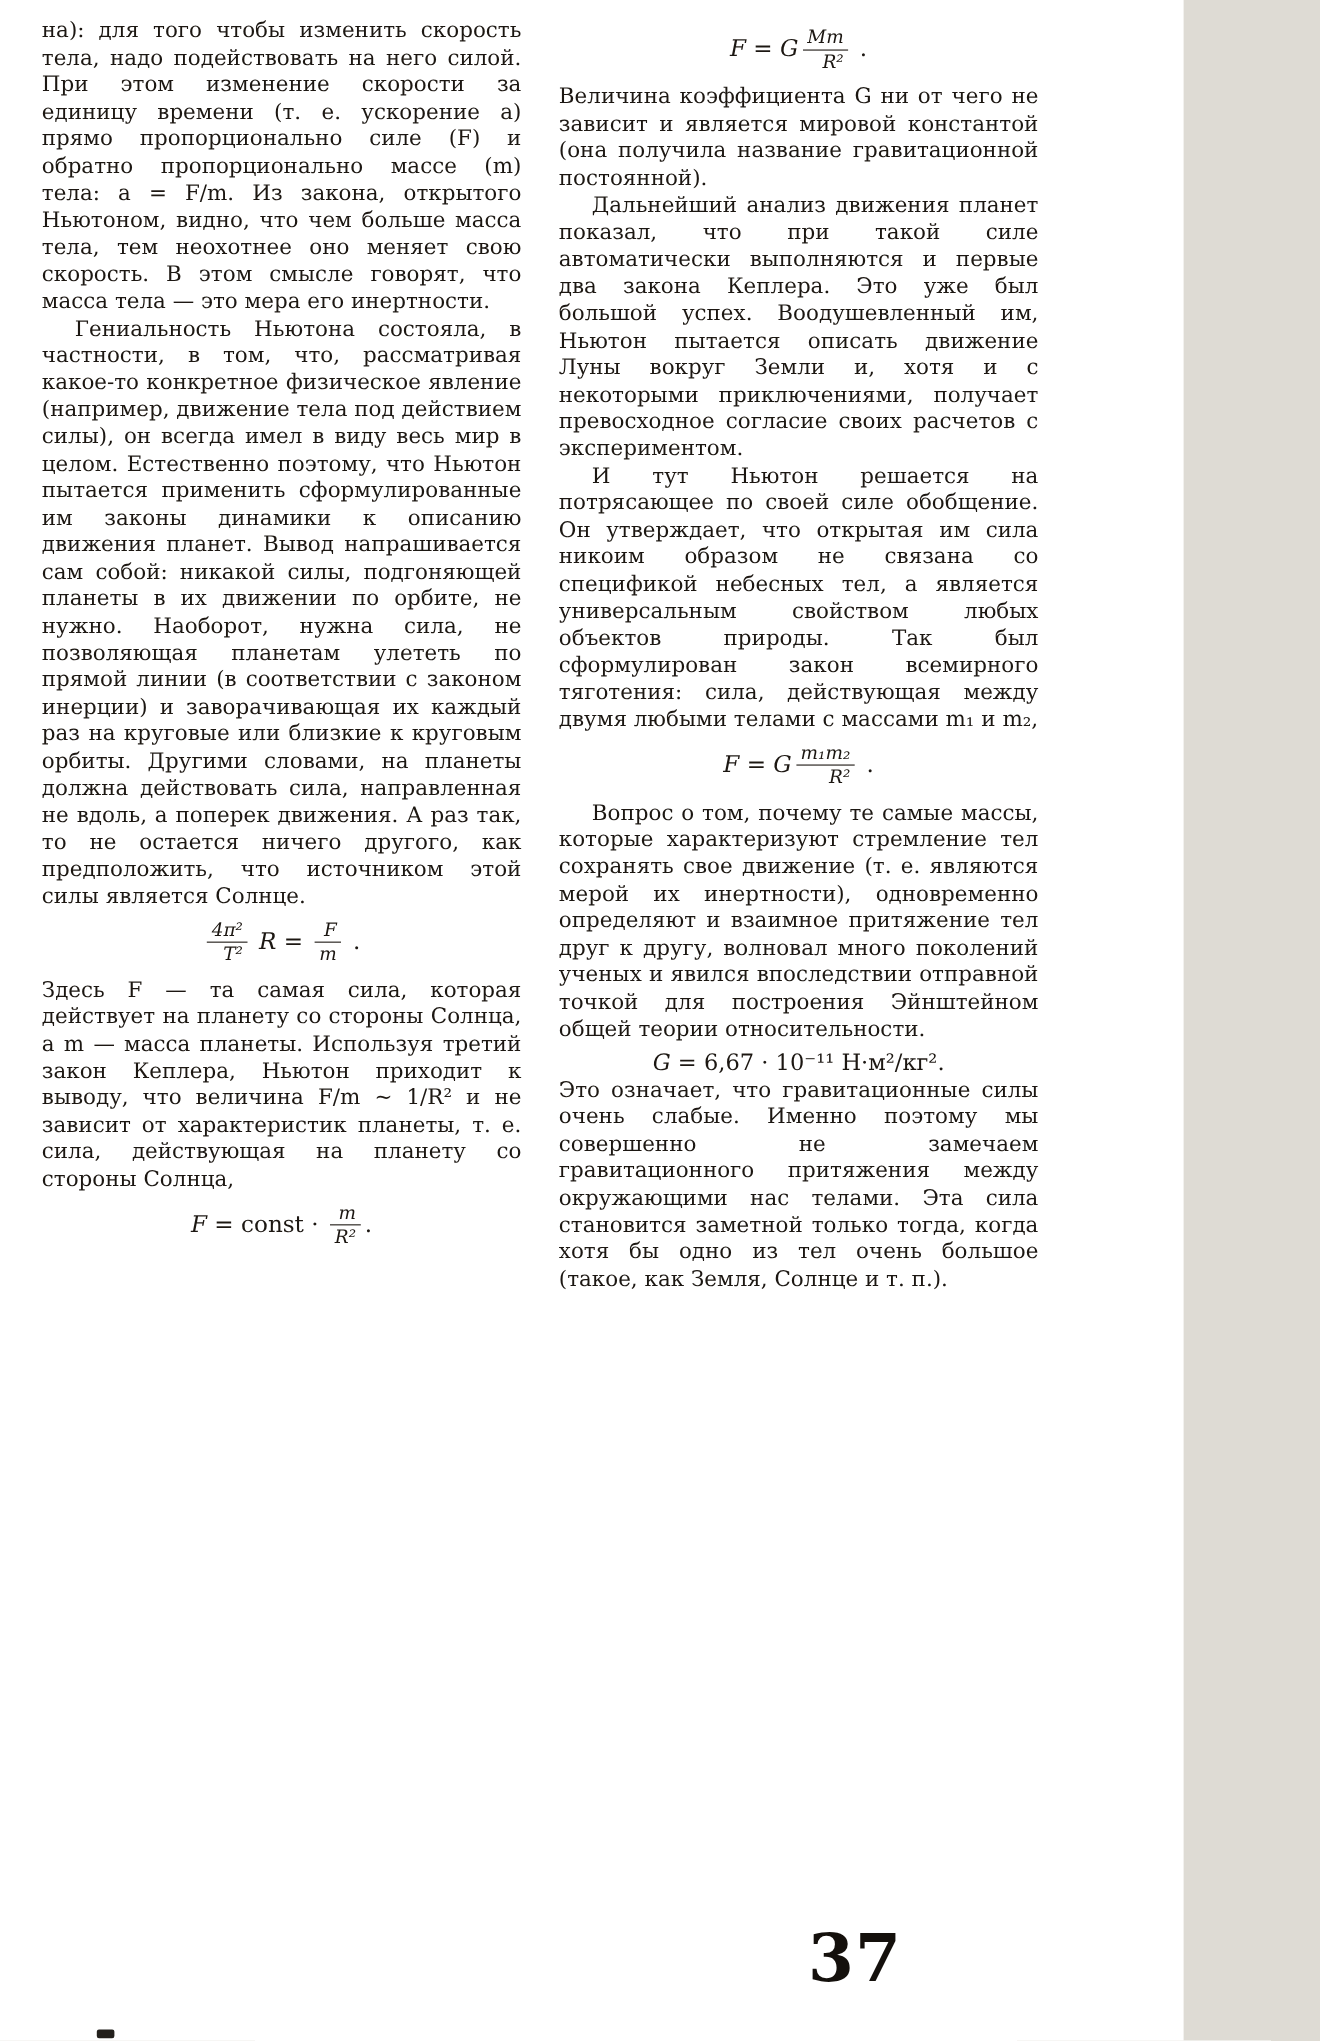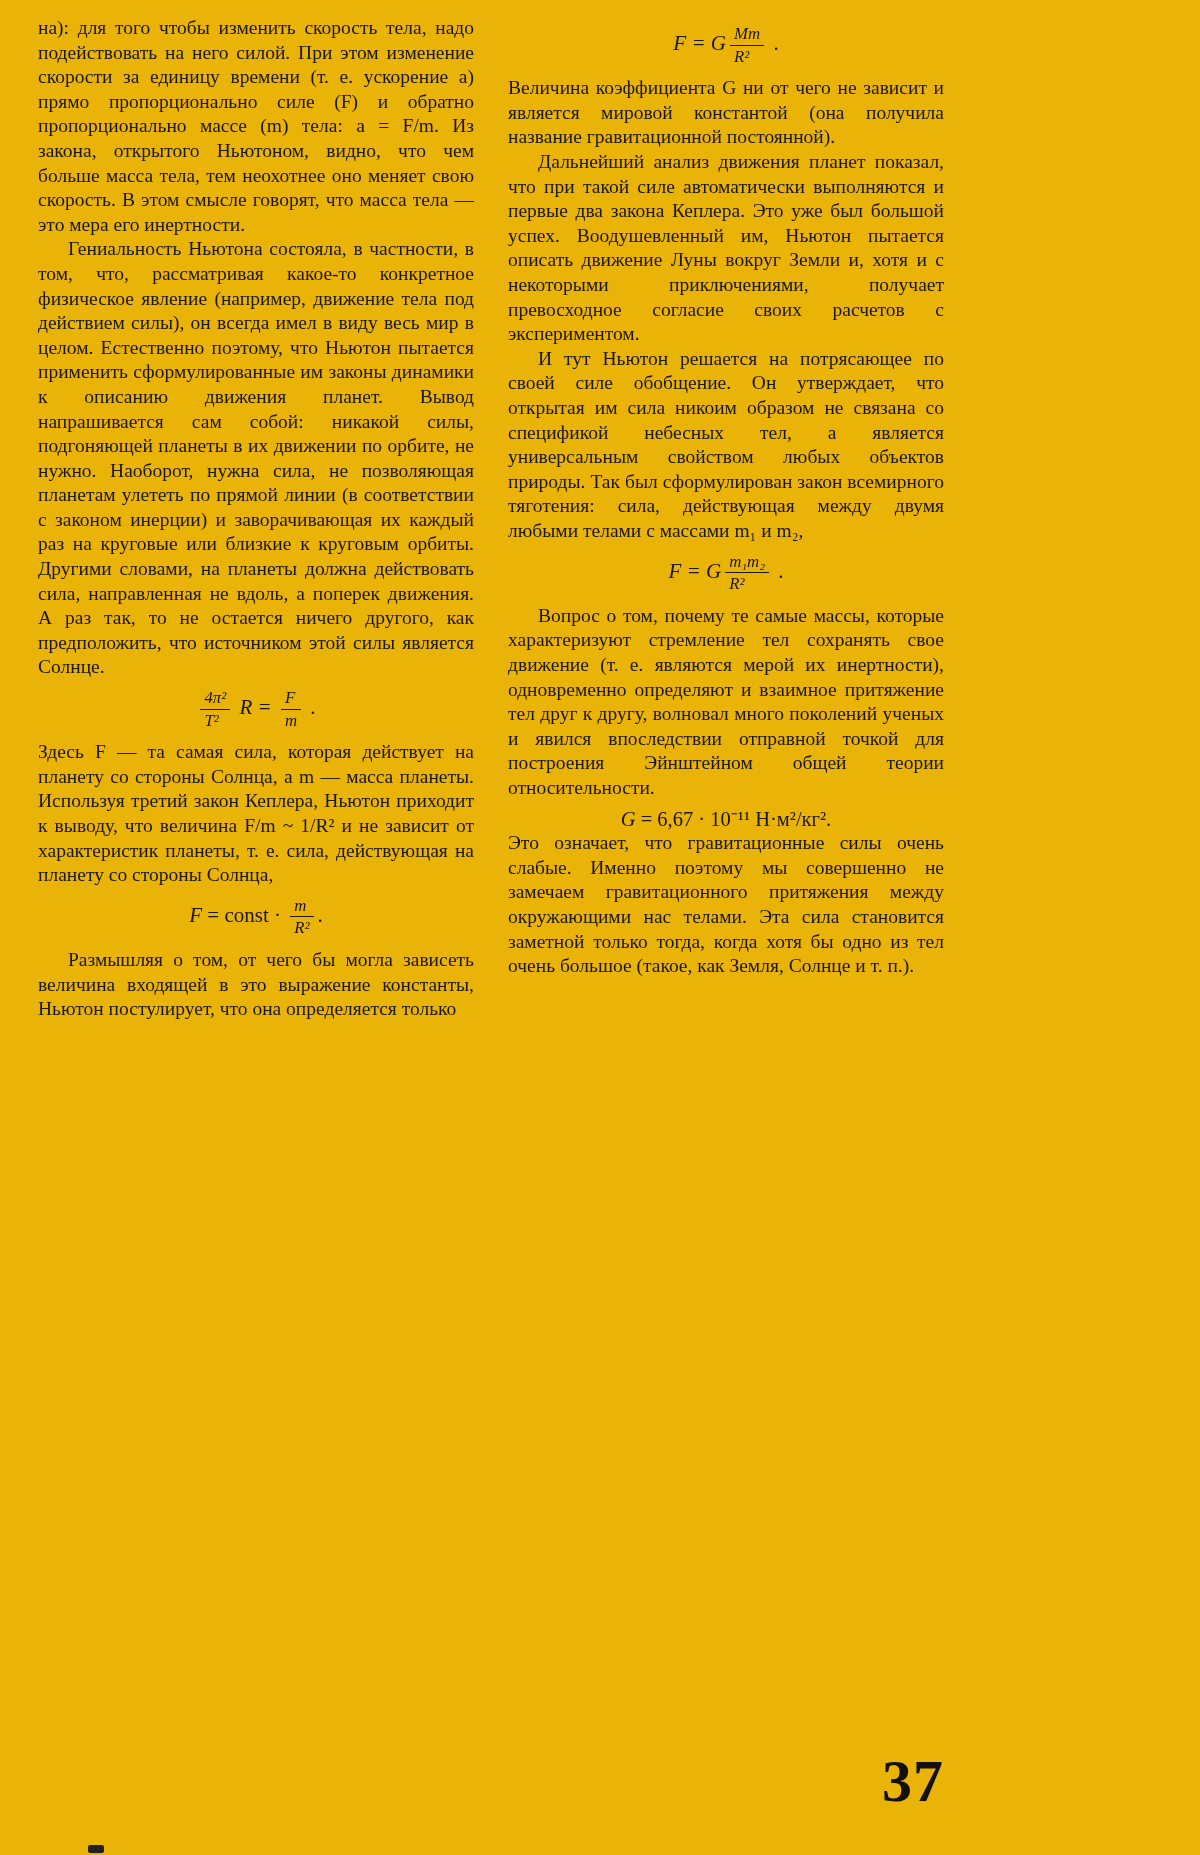--- a/index.html
+++ b/index.html
@@ -4,26 +4,25 @@
 <style>
   * { box-sizing: border-box; }
   html, body { margin: 0; padding: 0; }
   body {
     width: 1200px;
     background: #dedbd4;
     font-family: "DejaVu Serif", serif;
   }
   .page {
     position: relative;
-    width: 1200px;
+    width: 1076px;
     height: 1855px;
-    background: #eab308;
+    background: #ffffff;
     color: #1c1712;
     overflow: hidden;
-    font-family: Liberation Serif, serif;
   }
   .columns {
     position: absolute;
     top: 16px;
     left: 38px;
     display: flex;
     gap: 34px;
   }
   .col {
     width: 436px;
@@ -40,21 +39,21 @@
     font-size: 21px;
     line-height: 1.2;
     white-space: nowrap;
   }
   .formula.compact { margin: 6px 0 0; font-size: 20.5px; }
   .mvar { font-style: italic; text-align: center; }
   .mrm  { font-style: normal; }
   .frac {
     display: inline-block;
     vertical-align: middle;
-    text-align: left;
+    text-align: right;
     line-height: 1.05;
     font-size: 0.8em;
     margin: 0 4px;
   }
   .frac .num { display: block; padding: 0 4px 2px; }
   .frac .den { display: block; border-top: 1.6px solid #1c1712; padding: 2px 4px 0; }
 
   .page-number {
     position: absolute;
     right: 256px;
@@ -84,21 +83,20 @@
     <div class="col">
       <p class="para">на): для того чтобы изменить скорость тела, надо подействовать на него силой. При этом изменение скорости за единицу времени (т. е. ускорение a) прямо пропорционально силе (F) и обратно пропорционально массе (m) тела: a = F/m. Из закона, открытого Ньютоном, видно, что чем больше масса тела, тем неохотнее оно меняет свою скорость. В этом смысле говорят, что масса тела — это мера его инертности.</p>
       <p class="para indent">Гениальность Ньютона состояла, в частности, в том, что, рассматривая какое-то конкретное физическое явление (например, движение тела под действием силы), он всегда имел в виду весь мир в целом. Естественно поэтому, что Ньютон пытается применить сформулированные им законы динамики к описанию движения планет. Вывод напрашивается сам собой: никакой силы, подгоняющей планеты в их движении по орбите, не нужно. Наоборот, нужна сила, не позволяющая планетам улететь по прямой линии (в соответствии с законом инерции) и заворачивающая их каждый раз на круговые или близкие к круговым орбиты. Другими словами, на планеты должна действовать сила, направленная не вдоль, а поперек движения. А раз так, то не остается ничего другого, как предположить, что источником этой силы является Солнце.</p>
 
       <div class="formula"><span class="frac mvar"><span class="num">4π²</span><span class="den">T²</span></span><span class="mvar"> R = </span><span class="frac mvar"><span class="num">F</span><span class="den">m</span></span><span class="mrm"> .</span></div>
 
       <p class="para">Здесь F — та самая сила, которая действует на планету со стороны Солнца, а m — масса планеты. Используя третий закон Кеплера, Ньютон приходит к выводу, что величина F/m ~ 1/R² и не зависит от характеристик планеты, т. е. сила, действующая на планету со стороны Солнца,</p>
 
       <div class="formula"><span class="mvar">F</span><span class="mrm"> = const · </span><span class="frac mvar"><span class="num">m</span><span class="den">R²</span></span><span class="mrm">.</span></div>
 
-      <p class="para indent">Размышляя о том, от чего бы могла зависеть величина входящей в это выражение константы, Ньютон постулирует, что она определяется только</p>
     </div>
 
     <div class="col">
 
       <div class="formula"><span class="mvar">F = G</span><span class="frac mvar"><span class="num">Mm</span><span class="den">R²</span></span><span class="mrm"> .</span></div>
 
       <p class="para">Величина коэффициента G ни от чего не зависит и является мировой константой (она получила название гравитационной постоянной).</p>
       <p class="para indent">Дальнейший анализ движения планет показал, что при такой силе автоматически выполняются и первые два закона Кеплера. Это уже был большой успех. Воодушевленный им, Ньютон пытается описать движение Луны вокруг Земли и, хотя и с некоторыми приключениями, получает превосходное согласие своих расчетов с экспериментом.</p>
       <p class="para indent">И тут Ньютон решается на потрясающее по своей силе обобщение. Он утверждает, что открытая им сила никоим образом не связана со спецификой небесных тел, а является универсальным свойством любых объектов природы. Так был сформулирован закон всемирного тяготения: сила, действующая между двумя любыми телами с массами m₁ и m₂,</p>
 

